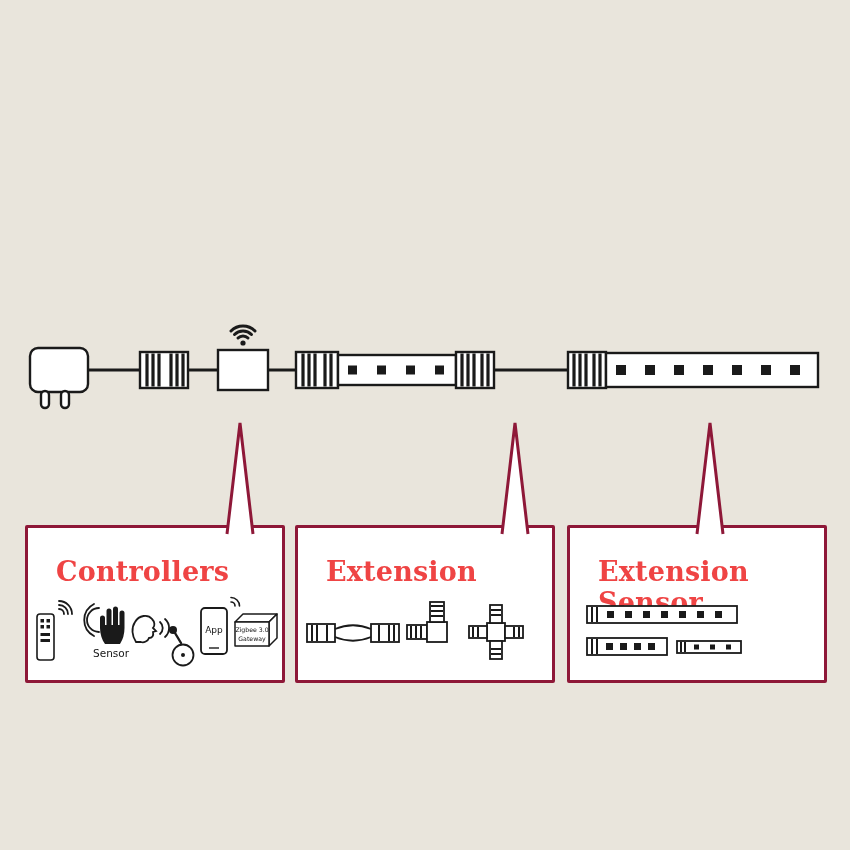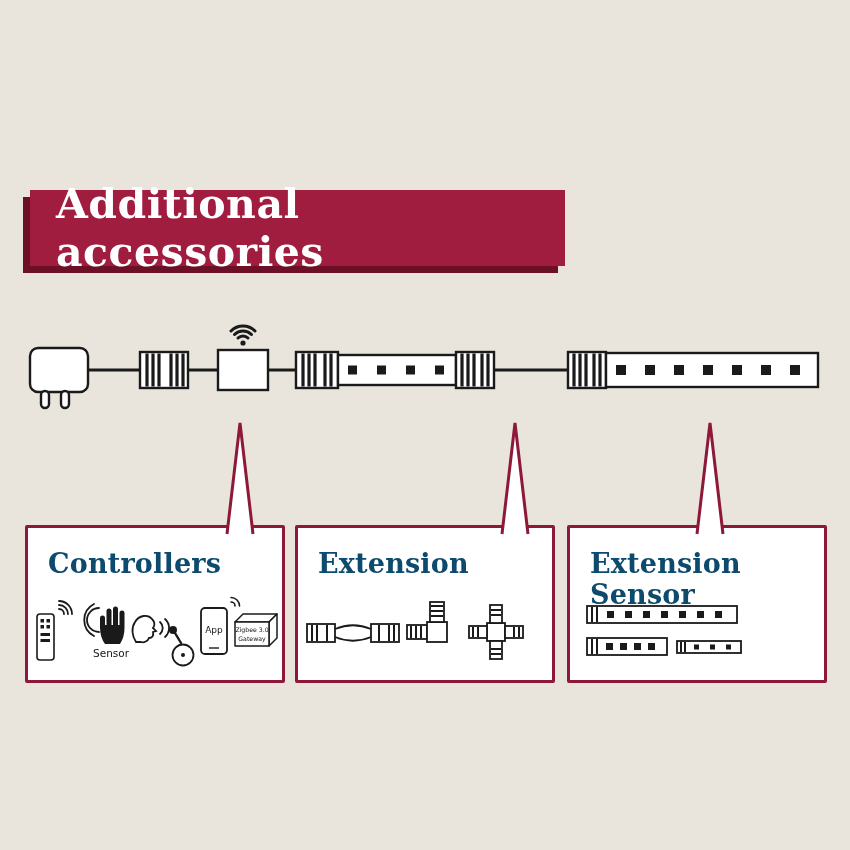--- a/index.html
+++ b/index.html
@@ -13,37 +13,34 @@
   .banner h1{margin:0;color:#ffffff;font-family:"DejaVu Serif",serif;
     font-weight:700;font-size:41px;letter-spacing:.5px;}
 
   
   .diagram-svg{position:absolute;left:0;top:300px;width:850px;height:140px;}
   .tails-svg{position:absolute;left:0;top:418px;width:850px;height:120px;z-index:3;}
 
   
   .callout{position:absolute;top:525px;width:260px;height:158px;background:#ffffff;
     border:3px solid #8e1838;border-radius:2px;box-sizing:border-box;z-index:2;}
-  .callout h2{margin:4px;padding:16px 0 0 16px;font-family:"DejaVu Serif",serif;
-    font-weight:700;font-size:27px;color:#0c4a6e;letter-spacing:.2px;}
+  .callout h2{margin:12px;padding:16px 0 0 16px;font-family:"DejaVu Serif",serif;
+    font-weight:700;font-size:27px;color:#ef4444;letter-spacing:.2px;}
   #box-controllers{left:25px;}
   #box-connectors{left:295px;}
   #box-extensions{left:567px;}
   .icons-svg{position:absolute;left:3px;bottom:4px;width:248px;height:84px;}
 
   svg text{font-family:"DejaVu Sans",sans-serif;fill:#141414;}
 </style>
 </head>
 <body>
 
 <div id="page">
 
-  <div class="banner">
-    <h1>Additional accessories</h1>
-  </div>
 
   <svg class="diagram-svg" viewBox="0 0 850 140">
     <g stroke="#1a1a1a" fill="#ffffff" stroke-width="2.4">
 
       <g>
         <rect x="30" y="48" width="58" height="44" rx="8"></rect>
         <rect x="41" y="91" width="8" height="17" rx="4"></rect>
         <rect x="61" y="91" width="8" height="17" rx="4"></rect>
       </g>
       <line x1="88" y1="70" x2="140" y2="70" stroke-width="3"></line>

